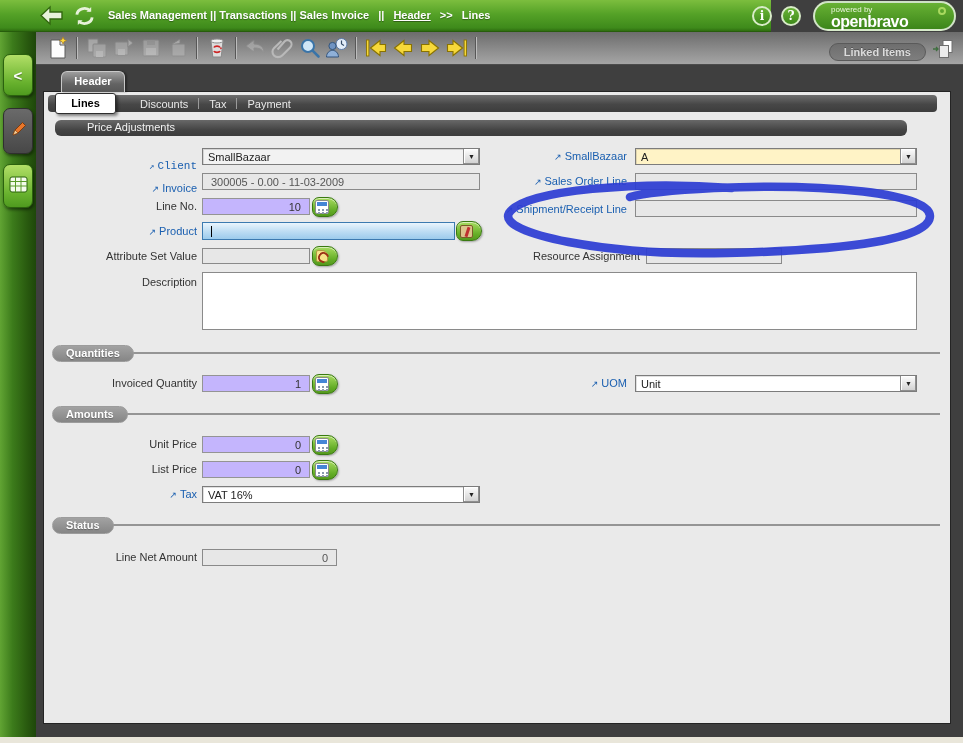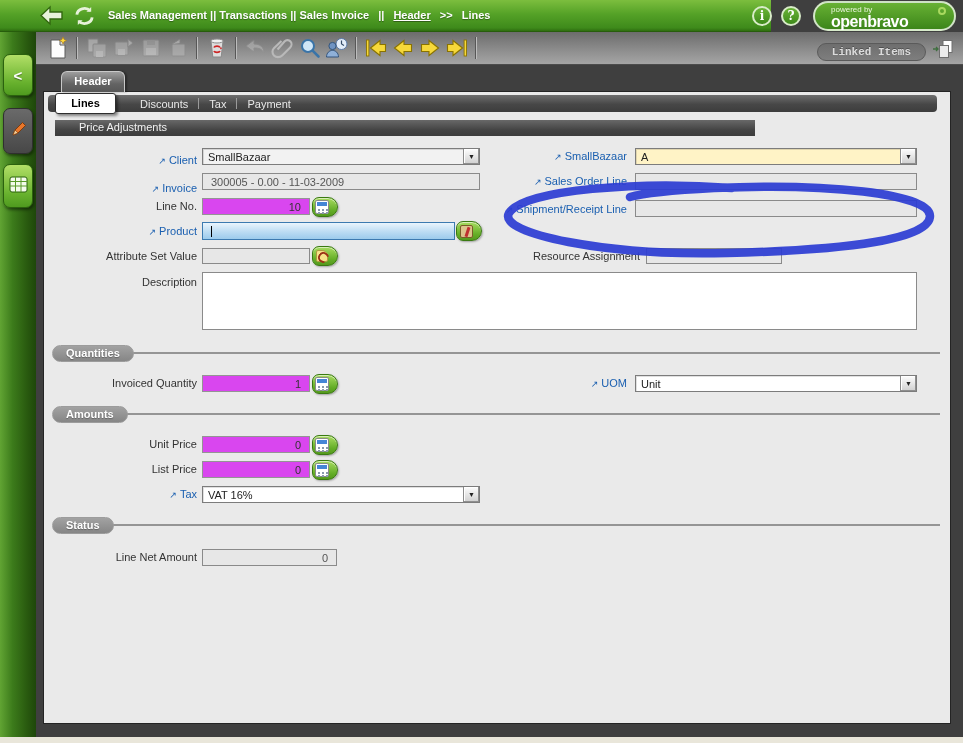--- a/index.html
+++ b/index.html
@@ -25,21 +25,21 @@
     padding:2px 10px 0 16px; }
   .logo .powered { display:block; font-size:8px; color:#eaf5dd; line-height:9px; }
   .logo .brand { display:block; font-size:16px; font-weight:bold; color:#fff; letter-spacing:-.5px;
     line-height:15px; }
   .logo .swirl { position:absolute; right:8px; top:4px; width:8px; height:8px; border-radius:50%;
     border:2px solid #a9d95f; }
 
   
   .toolbar { position:absolute; left:36px; top:32px; width:927px; height:33px;
     background:linear-gradient(#6c6c6c,#8f8f8f 60%,#a5a5a5); border-bottom:1px solid #4c4c4c;
-    display:flex; align-items:center; padding-left:8px; z-index:20;font-family:Liberation Mono, monospace; }
+    display:flex; align-items:center; padding-left:8px; z-index:20; }
   .tbtn { width:27px; height:27px; display:flex; align-items:center; justify-content:center; cursor:pointer; }
   .tbtn.disabled { opacity:.45; }
   .tsep { width:2px; height:22px; border-left:1px solid #575757; border-right:1px solid #bdbdbd; margin:0 5px; }
   .toolbar-right { position:absolute; right:8px; top:7px; display:flex; align-items:center; gap:6px; }
   .linked-pill { background:linear-gradient(#6e6e6e,#7e7e7e); border:1px solid #5a5a5a;
     border-radius:10px; color:#dcdcdc; font-size:11px; font-weight:bold; padding:2px 14px;
     text-shadow:0 -1px 0 rgba(0,0,0,.3); cursor:pointer; }
 
   
   .sidebar { position:absolute; left:0; top:32px; width:36px; height:705px;
@@ -72,39 +72,39 @@
   .tabbar { position:absolute; left:48px; top:95px; width:889px; height:17px; z-index:5;
     background:linear-gradient(#6e6e6e,#474747 55%,#3d3d3d); border-radius:4px;
     display:flex; align-items:center; padding-left:82px; }
   .tabbar .tab { color:#e8e8e8; font-size:11px; padding:0 10px; cursor:pointer; white-space:nowrap; }
   .tabbar .vsep { width:1px; height:11px; background:#9a9a9a; }
   .active-tab { position:absolute; left:55px; top:93px; width:61px; height:21px; z-index:7;
     background:#fff; border:1px solid #2d2d2d; border-radius:3px; color:#000; font-size:11px;
     font-weight:bold; text-align:center; line-height:19px; cursor:pointer;
     box-shadow:2px 2px 3px rgba(0,0,0,.45); }
 
-  .dark-bar { position:absolute; left:55px; top:120px; width:700px; height:16px; z-index:4;
-    background:linear-gradient(#686868,#454545 60%,#3c3c3c); border-radius:0; color:#f2f2f2;
-    font-size:11px; line-height:15px; padding-left:24px; }
+  .dark-bar { position:absolute; left:55px; top:120px; width:852px; height:16px; z-index:4;
+    background:linear-gradient(#686868,#454545 60%,#3c3c3c); border-radius:6px; color:#f2f2f2;
+    font-size:11px; line-height:15px; padding-left:32px; }
 
   
   .section { position:absolute; left:52px; width:888px; height:18px; }
   .section .sline { position:absolute; left:60px; right:0; top:7px; border-top:2px solid #959595; }
   .section .pill { position:absolute; left:0; top:0; background:linear-gradient(#a2a2a2,#868686);
     border:1px solid #9c9c9c; border-radius:10px; color:#fff; font-size:11px; font-weight:bold;
     padding:1px 13px 2px; text-shadow:0 1px 1px rgba(0,0,0,.3); }
 
   
   .lbl { position:absolute; font-size:11px; color:#333; text-align:right; white-space:nowrap; }
   .lbl.link { color:#1a5fb0; cursor:pointer; }
   .larr { font-size:9px; margin-right:3px; color:#1a5fb0; }
   .field { position:absolute; font-size:11px; color:#333; display:flex; align-items:center;
     padding:0 8px; border:1px solid #8a8a8a; background:#fff; }
   .field.ro { background:#e7e7e7; color:#555; }
-  .field.yellow { background:#d946ef; border-color:#949494; }
+  .field.yellow { background:#c4b5fd; border-color:#949494; }
   .field.num { justify-content:flex-end; }
   .field.focus { background:linear-gradient(#eaf5fd,#bcdcf3 55%,#9ccbec); border-color:#3c7ab0; }
   .caret { width:1px; height:11px; background:#000; }
   .desc { position:absolute; background:#fff; border:1px solid #8a8a8a; cursor:text; }
 
   .dd { position:absolute; border:1px solid #7c7c7c; background:#fff; display:flex;
     align-items:center; font-size:11px; color:#222; cursor:pointer;
     box-shadow:inset 1px 1px 0 rgba(0,0,0,.12); }
   .dd .dd-text { flex:1; padding-left:5px; white-space:nowrap; overflow:hidden; }
   .dd.yellow { background:#fff3c6; }
@@ -309,21 +309,21 @@
     <span class="tab">Discounts</span>
     <span class="vsep"></span>
     <span class="tab">Tax</span>
     <span class="vsep"></span>
     <span class="tab">Payment</span>
   </div>
   <div class="active-tab">Lines</div>
 
   <div class="dark-bar">Price Adjustments</div>
 
-  <span class="lbl link" style="left:30px; top:154px; width:167px;"><span class="larr">↗</span><span>Client</span></span>
+  <span class="lbl link" style="left:30px; top:160px; width:167px;font-family:Liberation Mono, monospace;"><span class="larr">↗</span><span>Client</span></span>
   <div class="dd gray" style="left:202px; top:148px; width:278px; height:17px;">
     <span class="dd-text">SmallBazaar</span>
     <span class="dd-btn"></span>
   </div>
   <span class="lbl link" style="left:420px; top:150px; width:207px;"><span class="larr">↗</span><span>SmallBazaar</span></span>
   <div class="dd yellow" style="left:635px; top:148px; width:282px; height:17px;">
     <span class="dd-text">A</span>
     <span class="dd-btn"></span>
   </div>
 

